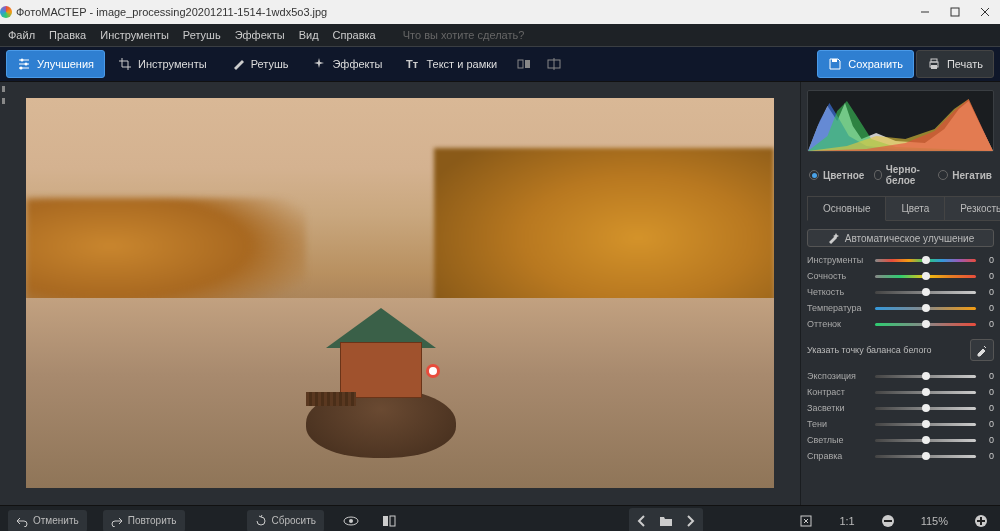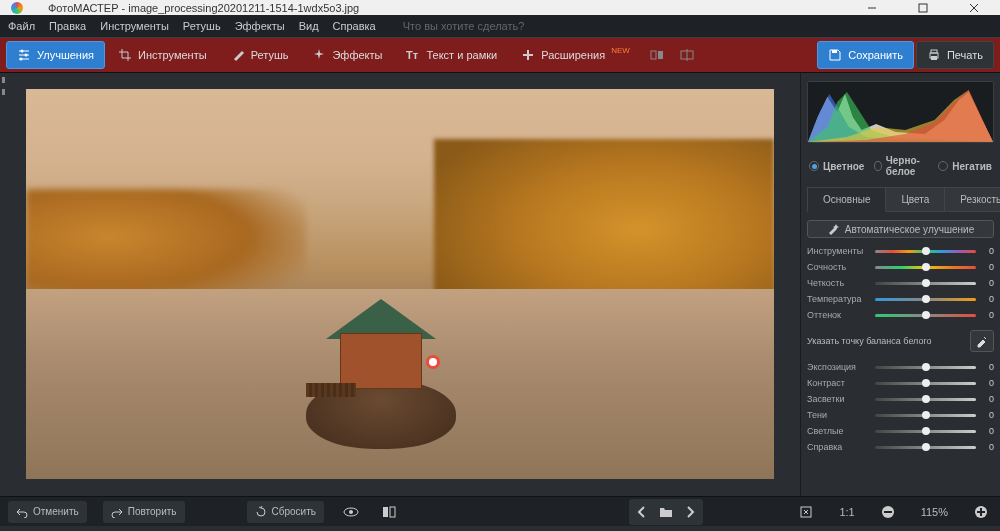--- a/index.html
+++ b/index.html
@@ -1,29 +1,29 @@
 <!DOCTYPE html>
 <html><head>
 <meta charset="utf-8">
 <style>
 * { margin: 0; padding: 0; box-sizing: border-box; font-family: Arial, sans-serif; }
 body { width: 1000px; height: 531px; background: #2a2e33; color: #bbb; font-size: 11px; overflow: hidden; }
 
 
-.titlebar { height: 15px; background: #f0f0f0; display: flex; align-items: center; padding: 0 11px; color: #333; gap: 21px; }
+.titlebar { height: 24px; background: #f0f0f0; display: flex; align-items: center; padding: 0 0; color: #333; }
 .titlebar .app-icon { width: 12px; height: 12px; margin-right: 4px; border-radius: 50%; background: conic-gradient(#e74c3c, #f39c12, #2ecc71, #3498db, #9b59b6); }
 .titlebar .title { flex: 1; font-size: 11px; }
 .titlebar .win-btn { width: 30px; height: 18px; display: flex; align-items: center; justify-content: center; cursor: pointer; }
 
 
 .menubar { height: 22px; background: #1e2226; display: flex; align-items: center; padding: 0 8px; gap: 14px; font-size: 11px; color: #ccc; }
 .menubar .search-box { margin-left: 8px; }
 
 
-.toolbar { height: 36px; background: #7f1d1d; border-top: 1px solid #3a3e42; border-bottom: 1px solid #111; display: flex; align-items: center; padding: 12px 6px; gap: 2px; }
+.toolbar { height: 36px; background: #0f172a; border-top: 1px solid #3a3e42; border-bottom: 1px solid #111; display: flex; align-items: center; padding: 12px 6px; gap: 2px; }
 .tool-btn { height: 28px; padding: 0 10px; display: flex; align-items: center; gap: 6px; border-radius: 3px; cursor: pointer; font-size: 11px; color: #ddd; border: 1px solid transparent; }
 .tool-btn.active { background: #2f7fd1; border: 1px solid #4a9ae8; color: #fff; }
 .tool-btn .badge { color: #ff7b3a; font-size: 8px; position: relative; top: -5px; }
 .tool-icon-only { width: 28px; height: 28px; display: flex; align-items: center; justify-content: center; border-radius: 3px; cursor: pointer; }
 .spacer { flex: 1; }
 .btn-save { background: #2f7fd1; border: 1px solid #4a9ae8; color: #fff; }
 .btn-print { background: #2e3338; border: 1px solid #444; }
 
 
 .main { display: flex; height: calc(531px - 20px - 22px - 36px - 30px); }
@@ -147,27 +147,20 @@
         <path d="M7 1l1 4 4 1-4 1-1 4-1-4-4-1 4-1z" fill="#ccc"></path>
       </svg>
     <span>Эффекты</span>
   </div>
   <div class="tool-btn">
     <svg width="14" height="14">
         <text x="0" y="11" font-size="11" fill="#ccc" font-weight="bold">Tт</text>
       </svg>
     <span>Текст и рамки</span>
   </div>
-  <div class="tool-btn">
-    <svg width="14" height="14">
-        <path d="M7 2v10M2 7h10" stroke="#ccc" stroke-width="2"></path>
-      </svg>
-    <span>Расширения</span>
-    <span class="badge">NEW</span>
-  </div>
   <div class="tool-icon-only">
       <svg width="16" height="16">
         <rect x="2" y="4" width="5" height="8" fill="none" stroke="#888"></rect>
         <rect x="9" y="4" width="5" height="8" fill="#888"></rect>
       </svg>
     </div>
   <div class="tool-icon-only">
       <svg width="16" height="16">
         <rect x="2" y="4" width="12" height="8" fill="none" stroke="#888"></rect>
         <line x1="8" y1="2" x2="8" y2="14" stroke="#888"></line>

